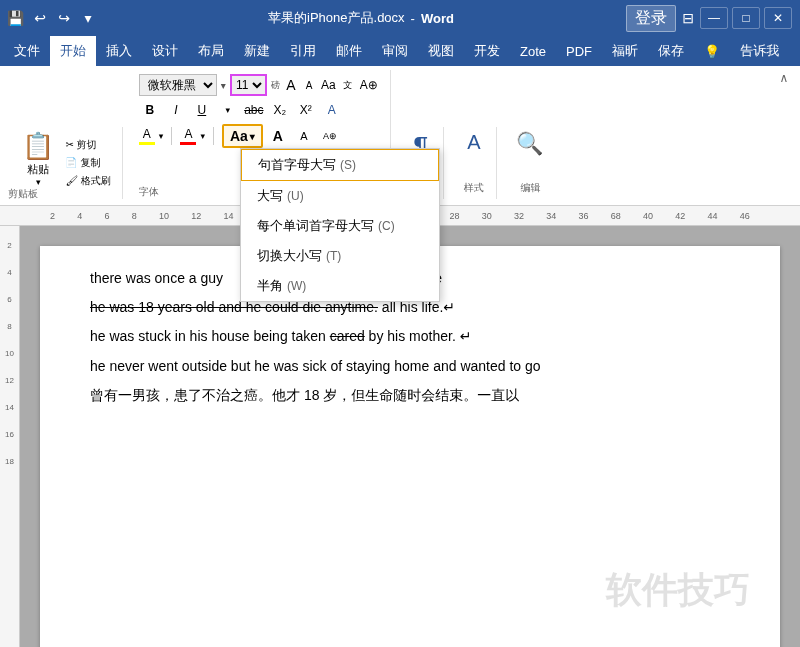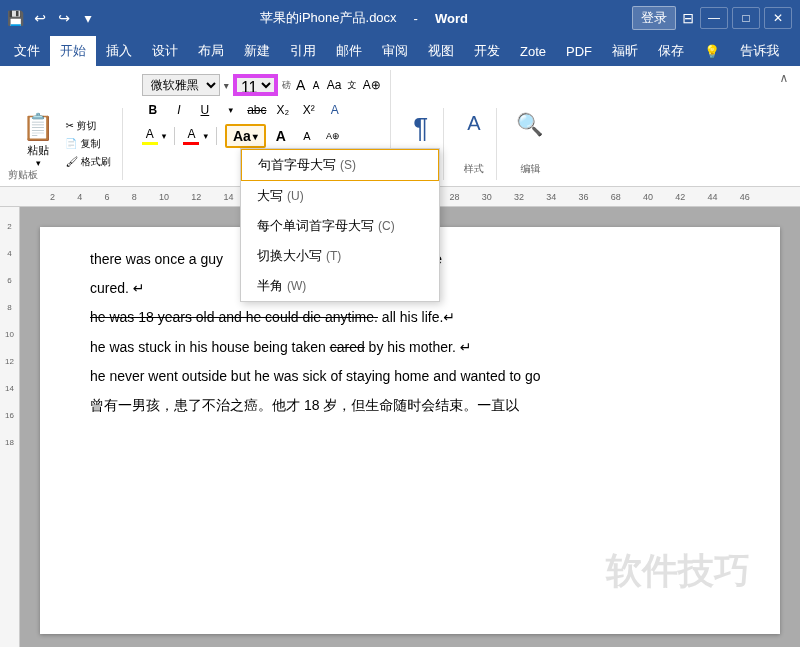--- a/index.html
+++ b/index.html
@@ -9,25 +9,25 @@
     .title-bar {
       background: #2b579a;
       color: white;
       height: 36px;
       display: flex;
       align-items: center;
       justify-content: space-between;
       padding: 0 8px;
     }
     .title-bar-left { display: flex; align-items: center; gap: 8px; }
-    .title-bar-center { flex: 1; display: flex; justify-content: center; align-items: center; gap: 17px; }
+    .title-bar-center { flex: 1; display: flex; justify-content: center; align-items: center; gap: 6px; }
     .tb-icon { width: 16px; height: 16px; display: inline-flex; align-items: center; justify-content: center; color: white; font-size: 14px; cursor: pointer; }
     .title-bar-right { display: flex; align-items: center; gap: 4px; }
     .window-btn { width: 28px; height: 22px; display: flex; align-items: center; justify-content: center; color: white; font-size: 12px; cursor: pointer; border: 1px solid rgba(255,255,255,0.3); border-radius: 2px; }
-    .login-btn { background: rgba(255,255,255,0.2); border: 1px solid rgba(255,255,255,0.4); color: white; padding: 2px 8px; font-size: 13px; cursor: pointer; border-radius: 2px; }
+    .login-btn { background: rgba(255,255,255,0.2); border: 1px solid rgba(255,255,255,0.4); color: white; padding: 2px 8px; font-size: 16px; cursor: pointer; border-radius: 2px; }
 
     
     .menu-bar {
       background: #2b579a;
       color: white;
       height: 30px;
       display: flex;
       align-items: stretch;
       padding: 0 4px;
     }
@@ -73,21 +73,21 @@
       font-size: 10px;
       color: #666;
       margin-top: 2px;
     }
     .small-btn { font-size: 10px; cursor: pointer; padding: 1px 3px; display: flex; align-items: center; gap: 2px; }
 
     
     .font-group-inner { display: flex; flex-direction: column; gap: 3px; width: 240px; }
     .font-row1 { display: flex; align-items: center; gap: 4px; }
     .font-select { height: 22px; font-size: 12px; border: 1px solid #bbb; padding: 0 4px; flex: 1; }
-    .size-select { height: 22px; font-size: 16px; border: 4px solid #d946ef; padding: 0 0; width: 45px; }
+    .size-select { height: 22px; font-size: 12px; border: 2px solid #d946ef; padding: 0 0; width: 45px; }
     .font-row2 { display: flex; align-items: center; gap: 4px; }
     .font-btn { width: 22px; height: 22px; display: flex; align-items: center; justify-content: center; font-size: 12px; cursor: pointer; border: 1px solid transparent; }
     .font-btn.bold { font-weight: bold; }
     .font-btn.italic { font-style: italic; }
     .font-row3 { display: flex; align-items: center; gap: 4px; }
     .color-btn { display: flex; flex-direction: column; align-items: center; cursor: pointer; font-size: 12px; }
     .color-bar { width: 16px; height: 3px; margin-top: 1px; }
 
     
     .aa-btn {
@@ -285,21 +285,21 @@
       <span style="font-size:9px;">▾</span>
     </div>
     <div style="display:flex;flex-direction:column;gap:2px;justify-content:center;padding:2px 0;">
       <div class="small-btn">✂ 剪切</div>
       <div class="small-btn">📄 复制</div>
       <div class="small-btn">🖌 格式刷</div>
     </div>
     <span class="ribbon-group-label" style="position:absolute;bottom:4px;left:8px;font-size:10px;color:#666;">剪贴板</span>
   </div>
 
-  <div class="ribbon-group" style="width:260px; align-items:flex-end; justify-content:flex-start; padding-top:4px;">
+  <div class="ribbon-group" style="width:260px; align-items:flex-start; justify-content:flex-start; padding-top:4px;gap:19px;">
     <div class="font-group-inner">
       <div class="font-row1">
         <select class="font-select">
           <option>微软雅黑</option>
         </select>
         <span style="font-size:10px;color:#555;">▾</span>
         <select class="size-select">
           <option>11</option>
         </select>
         <span style="font-size:9px;color:#555;">磅</span>
@@ -427,21 +427,20 @@
     <span style="margin-top:18px;">10</span>
     <span style="margin-top:18px;">12</span>
     <span style="margin-top:18px;">14</span>
     <span style="margin-top:18px;">16</span>
     <span style="margin-top:18px;">18</span>
   </div>
 
   <div style="flex:1;overflow-y:auto;background:#ababab;display:flex;justify-content:center;padding:10px 20px;">
     <div class="doc-page">
       <p class="doc-line">there was once a guy&nbsp;&nbsp;&nbsp;&nbsp;&nbsp;&nbsp;&nbsp;&nbsp;&nbsp;&nbsp;&nbsp;&nbsp;&nbsp;&nbsp;&nbsp;&nbsp;&nbsp;&nbsp;&nbsp;r, a cancer that can't be</p>
-      <p class="doc-line">cured. ↵</p>
       <p class="doc-line"><span class="strikethrough">he was 18 years old and he could die anytime.</span> all his life.↵</p>
       <p class="doc-line">he was stuck in his house being taken <span style="text-decoration:line-through;">cared</span> by his mother. ↵</p>
       <p class="doc-line">he never went outside but he was sick of staying home and wanted to go</p>
       <p class="doc-line chinese">曾有一男孩，患了不治之癌。他才 18 岁，但生命随时会结束。一直以</p>
       <div class="watermark">软件技巧</div>
     </div>
   </div>
 </div>
 
 <div class="status-bar">

